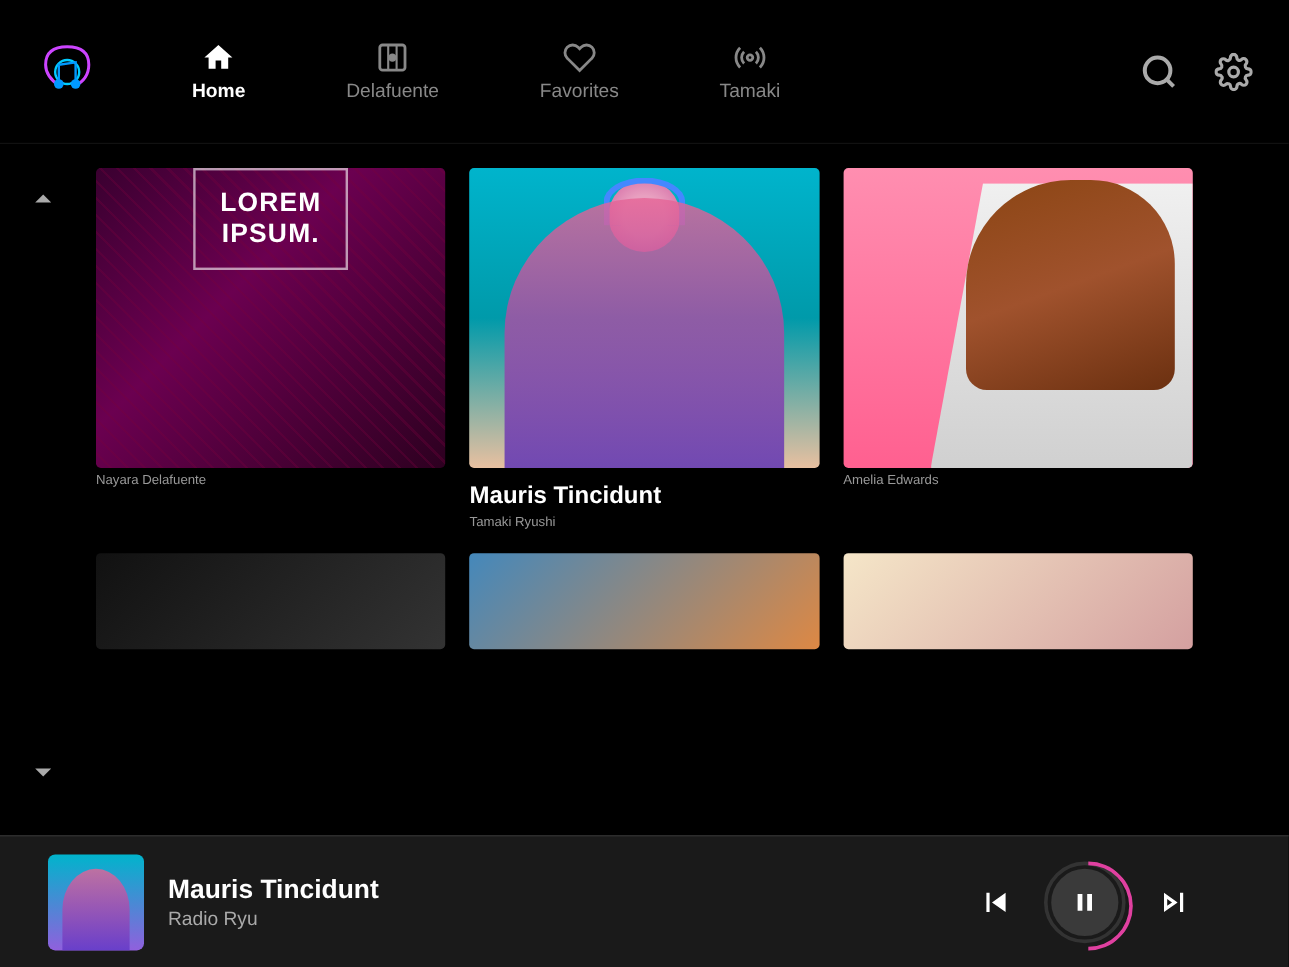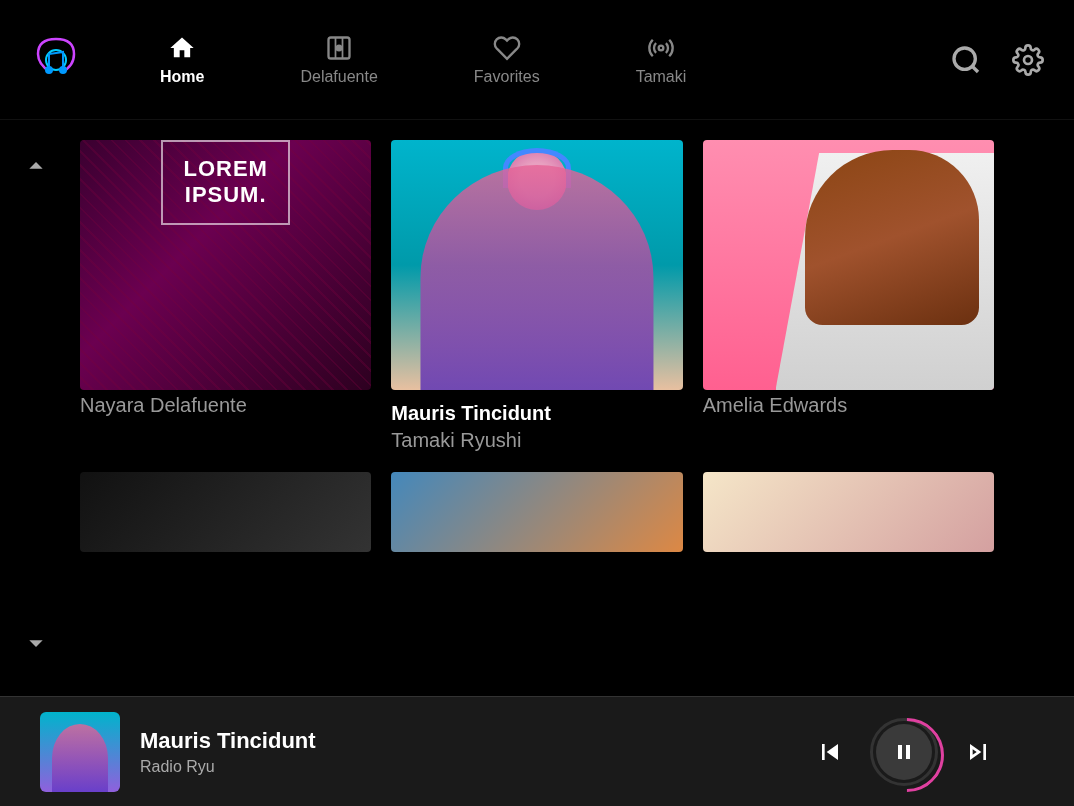--- a/index.html
+++ b/index.html
@@ -27,21 +27,21 @@
       display: flex;
       align-items: center;
     }
     .logo-icon {
       width: 52px;
       height: 52px;
     }
     .nav-items {
       display: flex;
       align-items: center;
-      gap: 16px;
+      gap: 4px;
       flex: 1;
       justify-content: flex-start;
       padding-left: 20px;
     }
     .nav-item {
       display: flex;
       flex-direction: column;
       align-items: center;
       gap: 6px;
       padding: 0 40px;
@@ -108,21 +108,21 @@
       overflow: hidden;
       position: relative;
     }
     .album-title {
       font-size: 20px;
       font-weight: 600;
       margin-top: 12px;
       color: #fff;
     }
     .album-artist {
-      font-size: 20px;
+      font-size: 11px;
       color: #999;
       margin-top: 4px;
     }
 
     
     .thumb-1 {
       background: linear-gradient(135deg, #3a0030 0%, #6b0050 40%, #2d0020 100%);
       display: flex;
       align-items: flex-start;
       justify-content: center;

